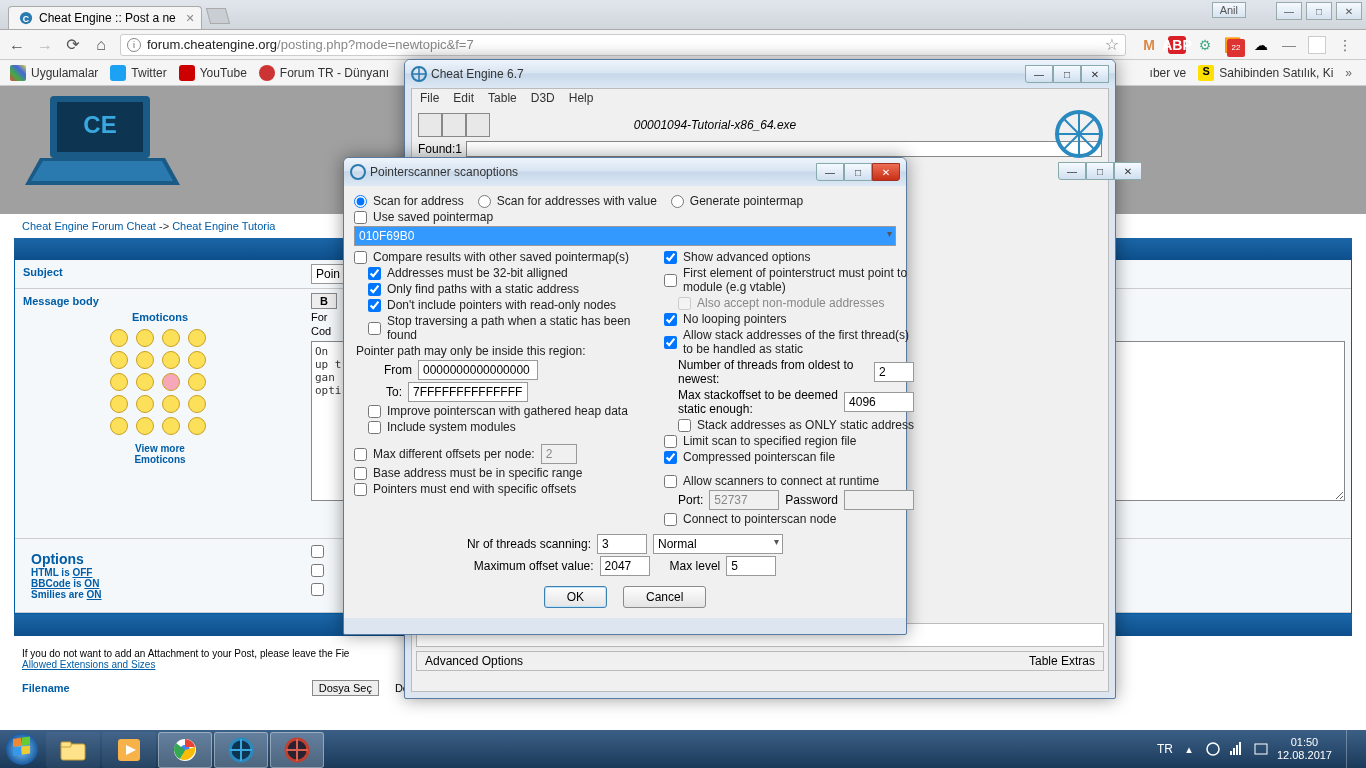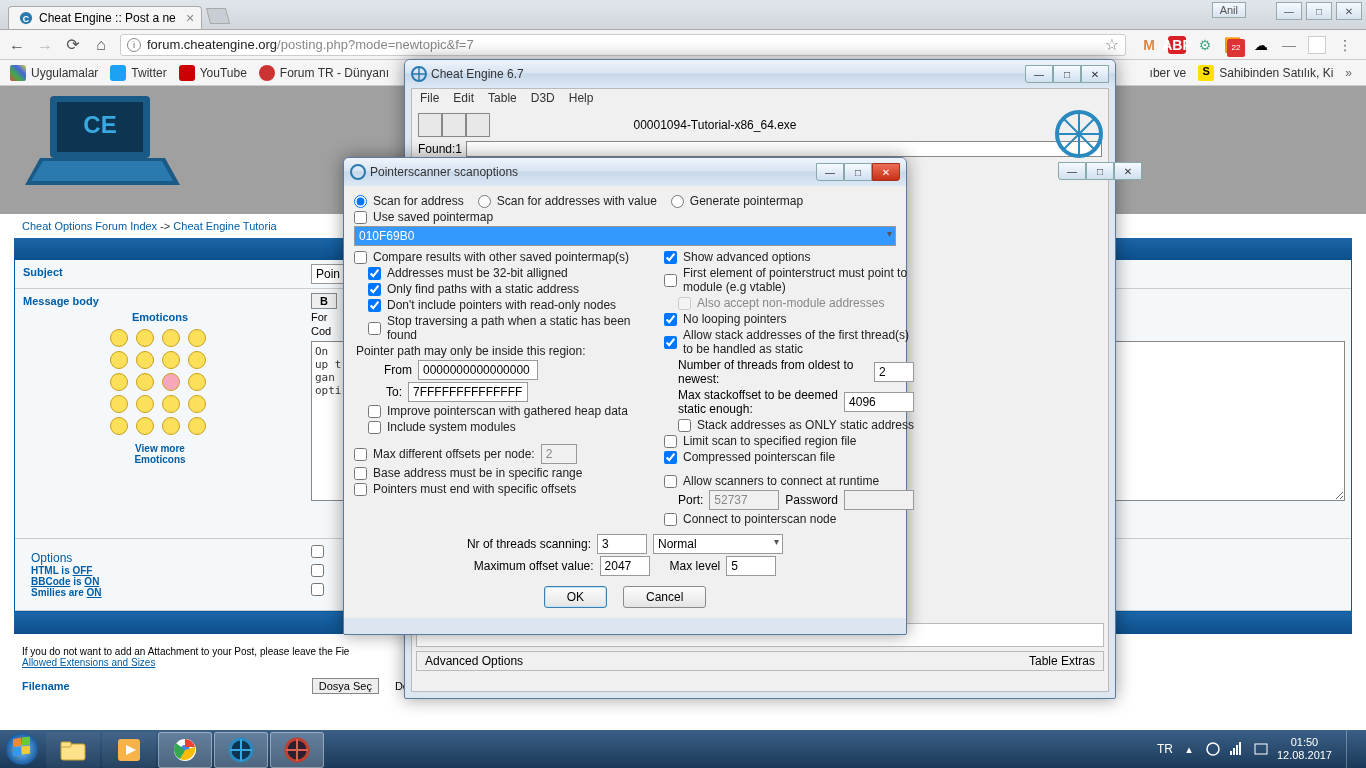--- a/index.html
+++ b/index.html
@@ -42,21 +42,21 @@
 .form-row { display: flex; border-bottom: 1px solid #ccc; }
 .form-label { width: 290px; padding: 6px 8px; font-weight: bold; color: #005da6; background: #f4f8fb; display: flex; flex-direction: column; }
 .form-label.center-col { align-items: center; }
 .form-input-cell { flex: 1; padding: 4px 6px; background: #f4f8fb; }
 .emoticons-grid { display: grid; grid-template-columns: repeat(4, 22px); gap: 4px; justify-content: center; margin-top: 6px; }
 .emoji { width: 18px; height: 18px; border-radius: 50%; background: #fde05a; display: inline-block; border: 1px solid #c8a020; }
 .emoticons-title { color: #005da6; font-weight: bold; text-align: center; margin-top: 4px; }
 .view-more { color: #005da6; text-align: center; font-size: 10px; font-weight: bold; margin-top: 8px; cursor: pointer; }
 .msg-textarea { width: 100%; height: 180px; border: 1px solid #888; background: #fff; font-family: monospace; font-size: 11px; padding: 3px; color: #333; }
 .options-block { padding: 6px 8px; font-size: 10px; }
-.options-block .o-title { font-weight: normal; color: #005da6; font-size: 12px; }
+.options-block .o-title { font-weight: bold; color: #005da6; font-size: 14px; }
 .options-block a { color: #005da6; }
 .options-block .u { text-decoration: underline; }
 .attach-note { padding: 6px 8px; font-family: Verdana, sans-serif; font-size: 10px; margin-top: 6px; }
 .attach-note a { color: #005da6; }
 .filename-row { display: flex; align-items: center; padding: 4px 8px; gap: 16px; }
 .file-btn { border: 1px solid #888; background: #eee; padding: 1px 6px; font-size: 11px; }
 
 
 .win7-window { position: absolute; border: 1px solid #5a7aa0; border-radius: 6px 6px 2px 2px; background: #dce5f0; box-shadow: 0 0 18px rgba(0,0,0,.4); }
 .win7-titlebar { height: 28px; border-radius: 5px 5px 0 0; display: flex; align-items: center; padding: 0 6px; background: linear-gradient(#eef4fb 0%, #d9e5f2 45%, #c8d8ea 50%, #dde8f4 100%); }
@@ -64,21 +64,21 @@
 .win7-titlebar .t-icon { width: 16px; height: 16px; }
 .win7-controls { margin-left: auto; display: flex; gap: 0; }
 .win7-controls .wbtn { width: 28px; height: 18px; border: 1px solid #8aa; background: linear-gradient(#f5faff,#d0dff0); display: flex; align-items: center; justify-content: center; font-size: 10px; color: #333; }
 .win7-controls .wbtn:first-child { border-radius: 0 0 0 3px; }
 .win7-controls .wbtn.close { background: linear-gradient(#ed6e55,#c82f16); color: #fff; border-radius: 0 0 3px 0; border-color:#a03020; }
 .win7-client { background: #f0f0f0; margin: 0 6px 6px 6px; border: 1px solid #bbb; }
 
 
 .ce-menu { height: 20px; background: #f0f0f0; display: flex; gap: 14px; padding: 2px 8px; font-size: 12px; color: #333; }
 .ce-menu span { cursor: default; }
-.ce-toolbar-row { height: 32px; display: flex; align-items: center; padding: 2px 6px; position: relative; }
+.ce-toolbar-row { height: 32px; display: flex; align-items: center; padding: 2px 6px; position: relative; font-style: italic; }
 .ce-tbtn { width: 24px; height: 24px; border: 1px solid #888; background: #e8e8e8; }
 .ce-process { position: absolute; left: 0; right: 90px; text-align: center; font-size: 12px; }
 .ce-logo-corner { position: absolute; right: 4px; top: 0; width: 50px; height: 50px; }
 .ce-progress { flex: 1; height: 16px; border: 1px solid #888; background: #fff; margin-left: 4px; }
 .ce-adv-bar { display: flex; justify-content: space-between; padding: 2px 8px; background: #f0f0f0; border: 1px solid #bbb; margin: 4px; font-size: 12px; }
 
 
 .ps-client { background: #f0f0f0; padding: 6px 10px 10px 10px; }
 .ps-radio-row, .ps-check-row { display: flex; align-items: center; gap: 6px; font-size: 12px; color: #222; margin: 2px 0; }
 .ps-check-row.indent1 { margin-left: 14px; }
@@ -202,21 +202,21 @@
     <div class="forum-header-area">
       <svg class="laptop-img" viewBox="0 0 170 105">
         <rect x="25" y="8" width="100" height="62" rx="4" fill="#1a5a86"></rect>
         <rect x="32" y="14" width="86" height="50" fill="#0d3552"></rect>
         <text x="75" y="45" text-anchor="middle" fill="#3aa8e0" font-size="24" font-weight="bold">CE</text>
         <polygon points="15,70 140,70 155,97 0,97" fill="#1a5a86"></polygon>
         <polygon points="18,73 137,73 148,93 6,93" fill="#2b7aaf"></polygon>
       </svg>
     </div>
     <div class="forum-breadcrumb">
-      <a href="#">Cheat Options Forum Index</a>
+      <a href="#">Cheat Engine Forum Cheat</a>
       <span class="arrow">-&gt;</span>
       <a href="#">Cheat Engine Tutoria</a>
     </div>
     <div class="blue-bar"></div>
     <div class="forum-body">
       <div class="forum-table">
         <div class="form-row">
           <div class="form-label">Subject</div>
           <div class="form-input-cell"><input class="ps-input" style="width: 40px;" value="Poin"></div>
         </div>

